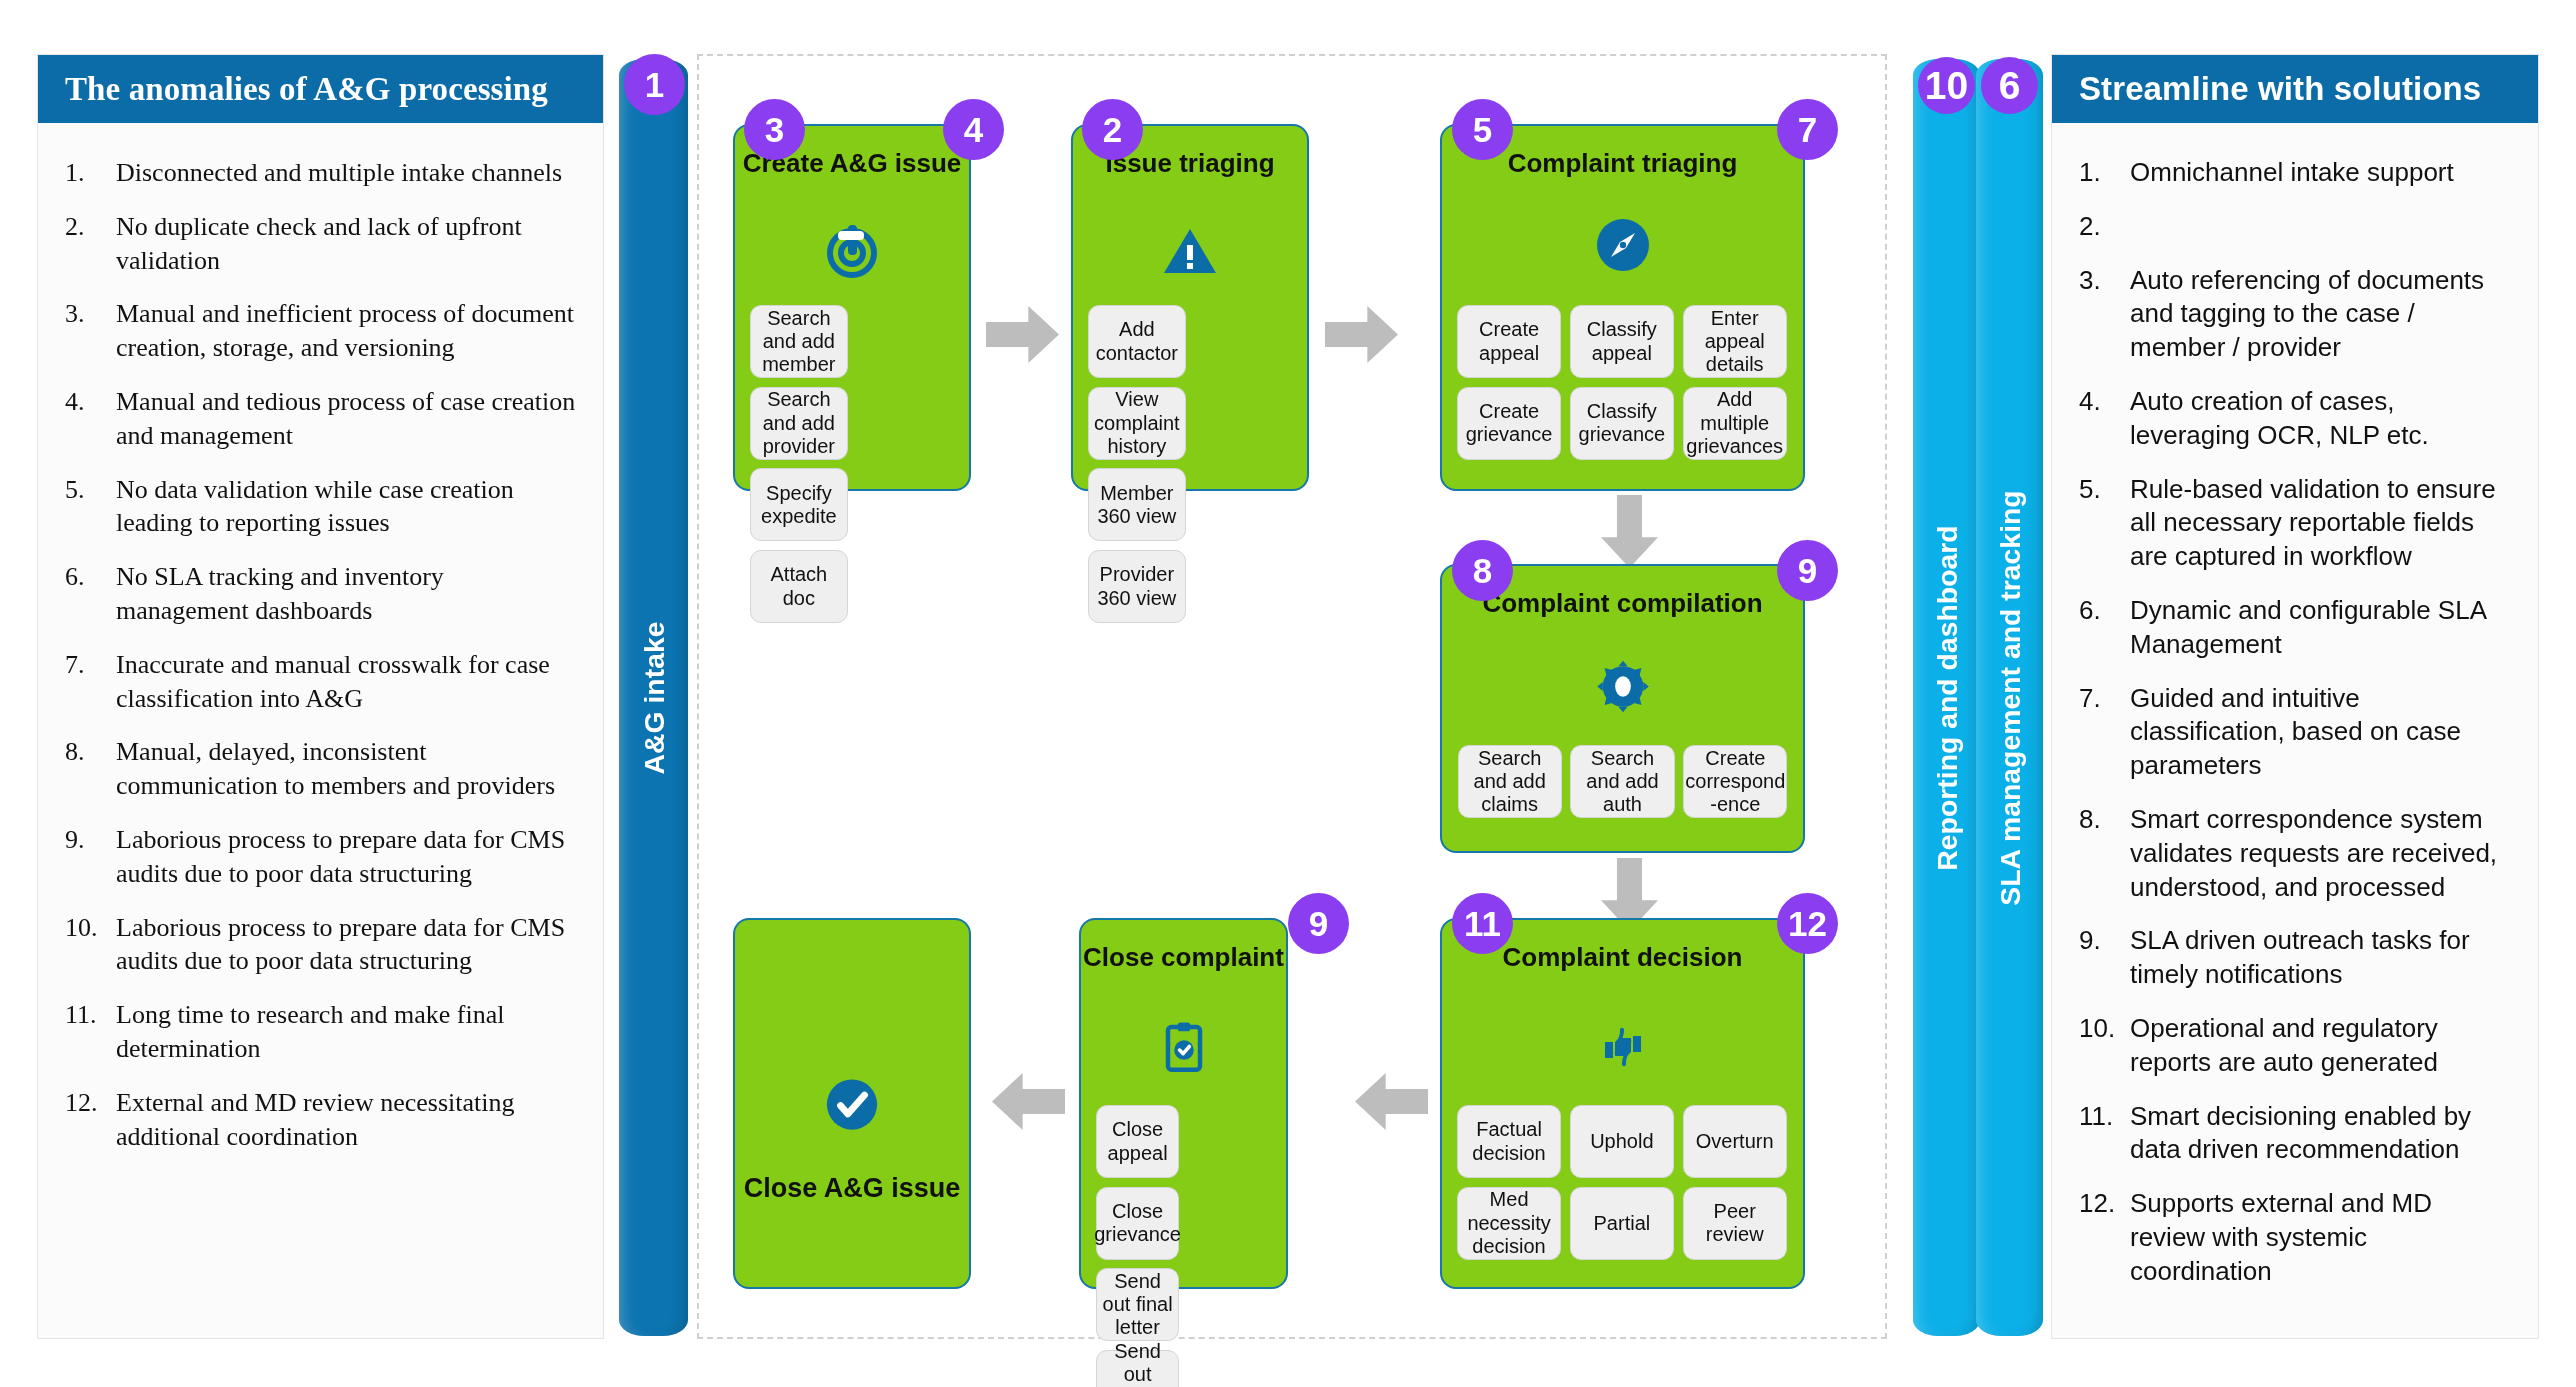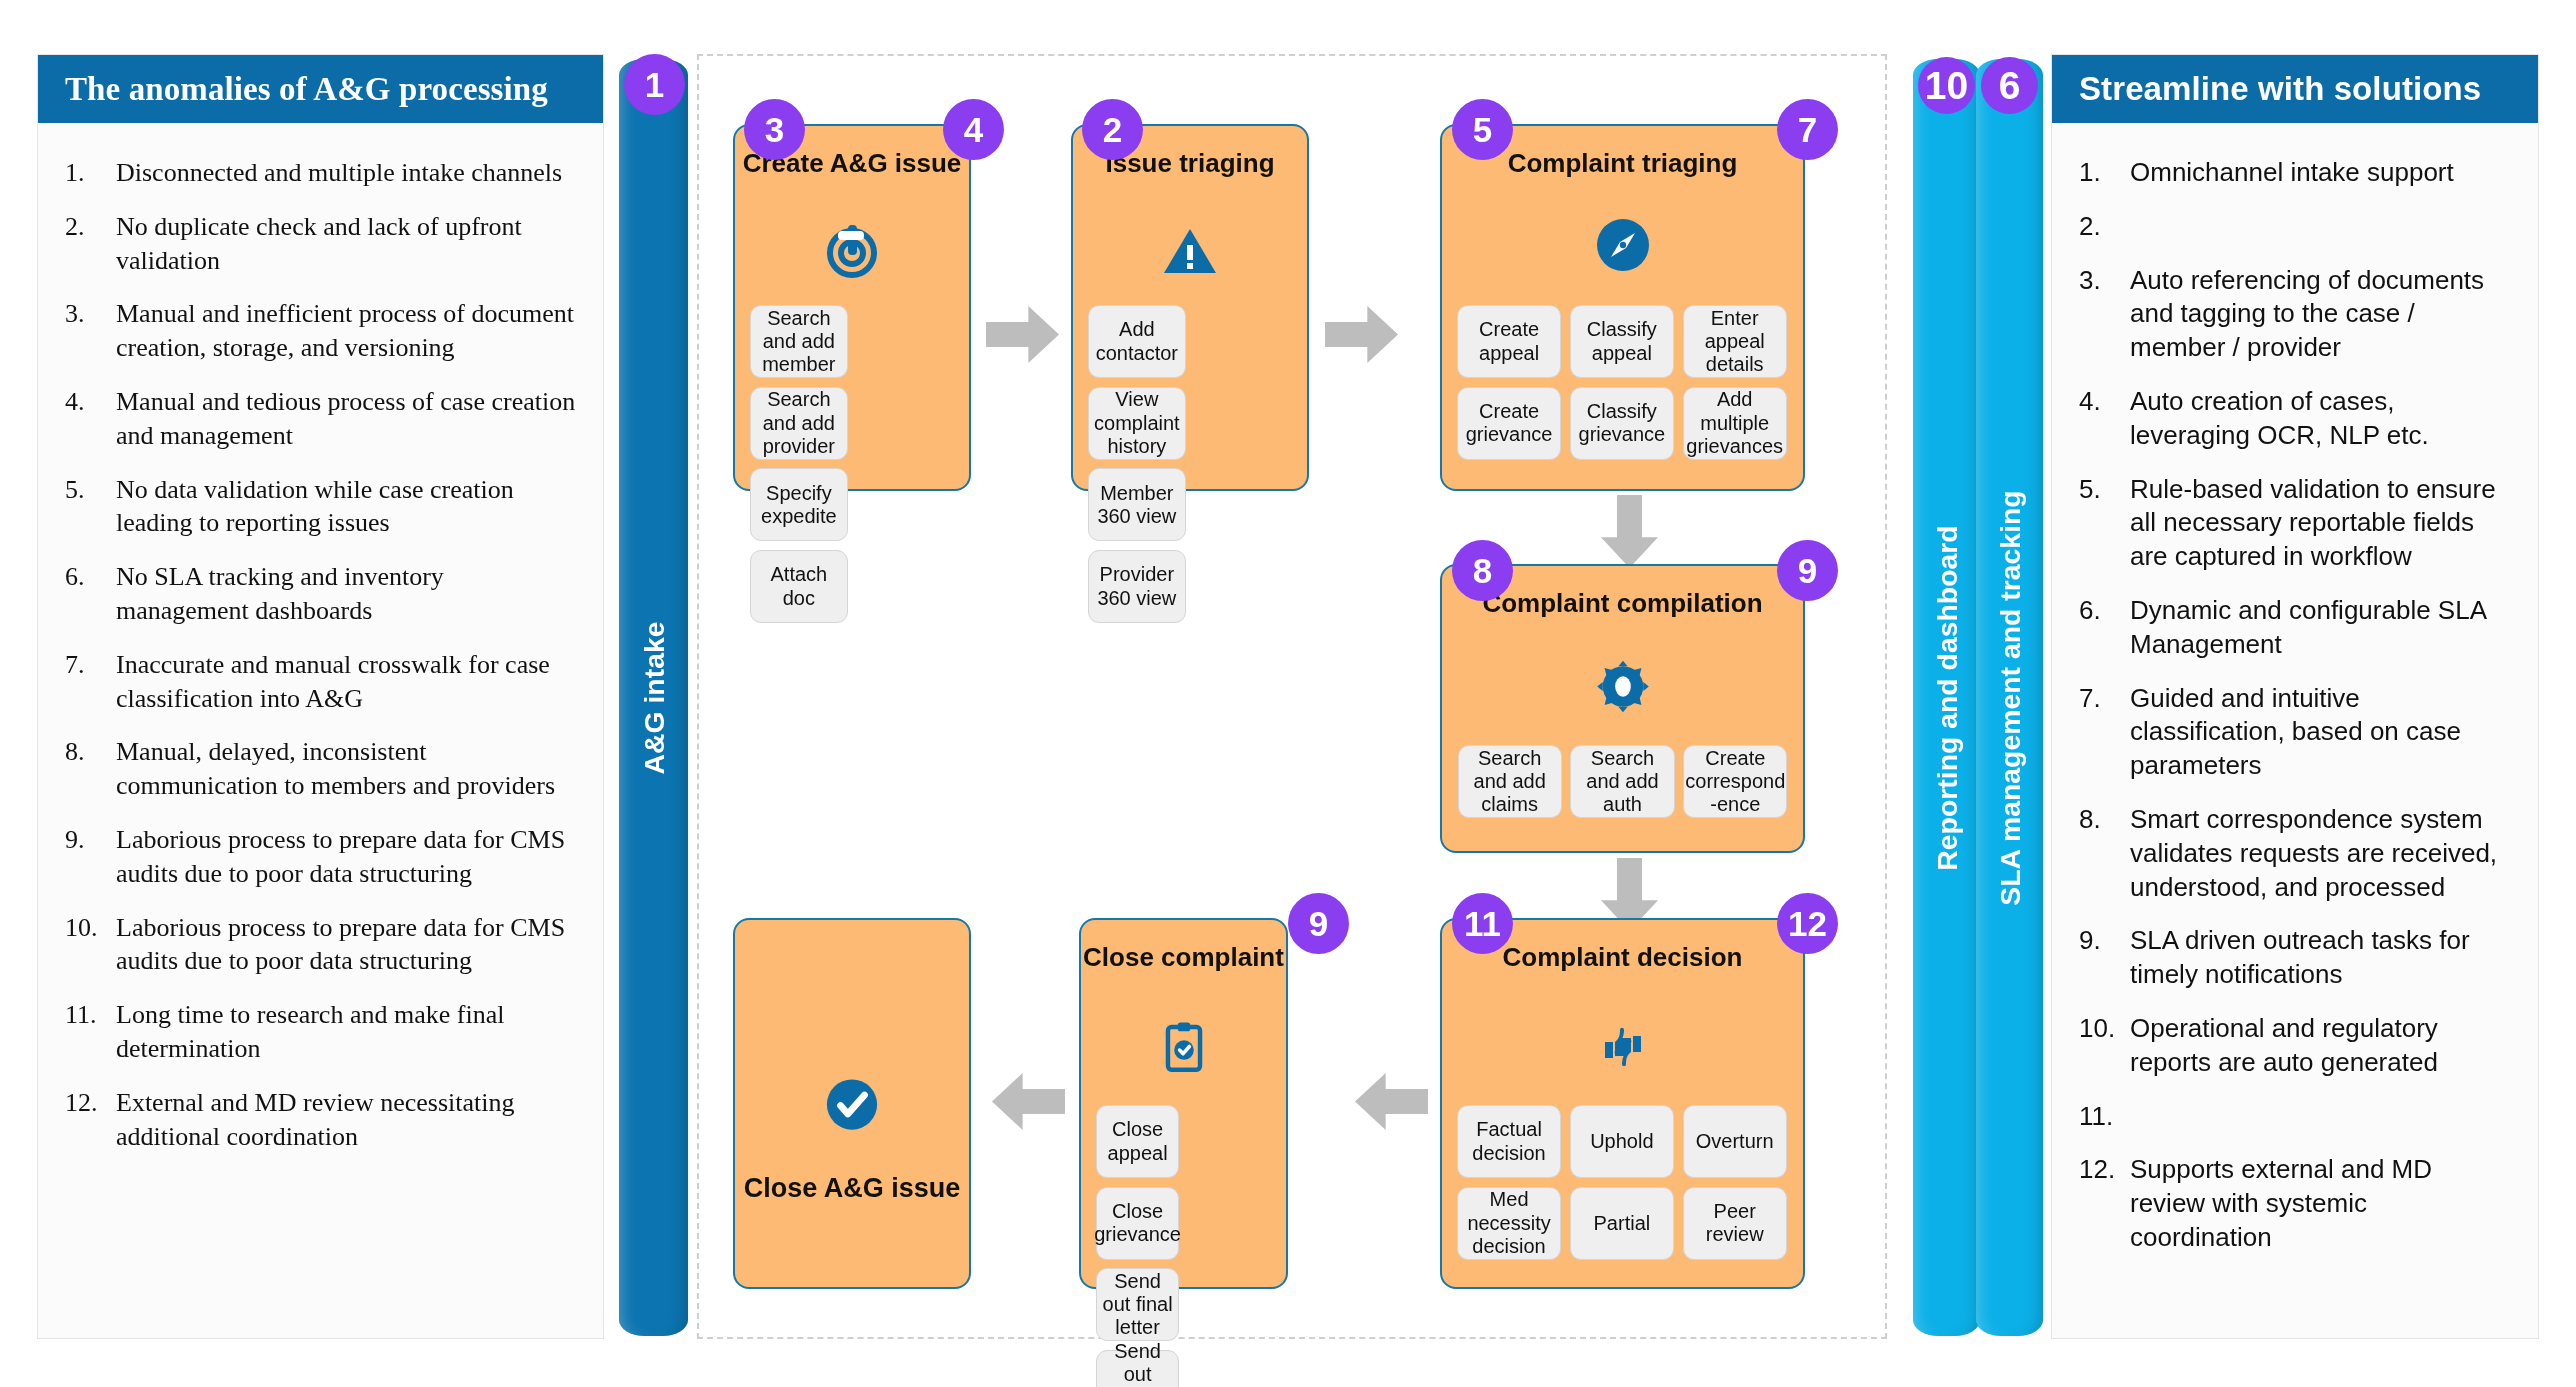--- a/index.html
+++ b/index.html
@@ -18,21 +18,21 @@
   #flow-area{position:absolute;left:697px;top:54px;width:1190px;height:1285px;
              border:2.5px dashed #cfcfcf;box-sizing:border-box;background:transparent;}
 
   
   .cyl{position:absolute;border-radius:25px/16px;box-shadow:inset -11px 0 16px -8.7px rgba(0,0,0,.22),
         inset 11px 0 16px -8.7px rgba(255,255,255,.28);}
   .cyl .cyl-label{position:absolute;left:50%;top:50%;transform:translate(-50%,-50%) rotate(-90deg);
         white-space:nowrap;color:#fff;font-size:28.4px;font-weight:700;}
 
   
-  .card{position:absolute;border:2.5px solid #1578a8;border-radius:16px;background:#fdba74;box-sizing:border-box;}
+  .card{position:absolute;border:2.5px solid #1578a8;border-radius:16px;background:#84cc16;box-sizing:border-box;}
   .card-title{position:absolute;left:0;right:0;top:22px;text-align:center;font-size:26px;font-weight:700;
               color:#111;line-height:1.16;}
   .card-icon{position:absolute;left:50%;transform:translateX(-50%);}
   .chips{position:absolute;left:15px;right:15px;display:flex;flex-wrap:wrap;gap:8.7px;}
   .chip{background:#efefef;border:1.9px solid #d5d5d5;border-radius:11px;box-sizing:border-box;
         display:flex;align-items:center;justify-content:center;text-align:center;
         font-size:20px;line-height:1.16;color:#111;padding:3.7px;}
   .chips.c2 .chip{width:calc(50% - 4.3px);height:73px;}
   .chips.c3 .chip{width:calc(33.333% - 6.2px);height:73px;}
 
@@ -301,20 +301,21 @@
       <li>
         <span class="num">9.</span>
         <span class="txt">SLA driven outreach tasks for timely notifications</span>
       </li>
       <li>
         <span class="num">10.</span>
         <span class="txt">Operational and regulatory reports are auto generated</span>
       </li>
       <li>
         <span class="num">11.</span>
+        <span class="txt">Smart decisioning enabled by data driven recommendation</span>
       </li>
       <li>
         <span class="num">12.</span>
         <span class="txt">Supports external and MD review with systemic coordination</span>
       </li>
     </ol>
 </div>
 
 
 </body></html>

